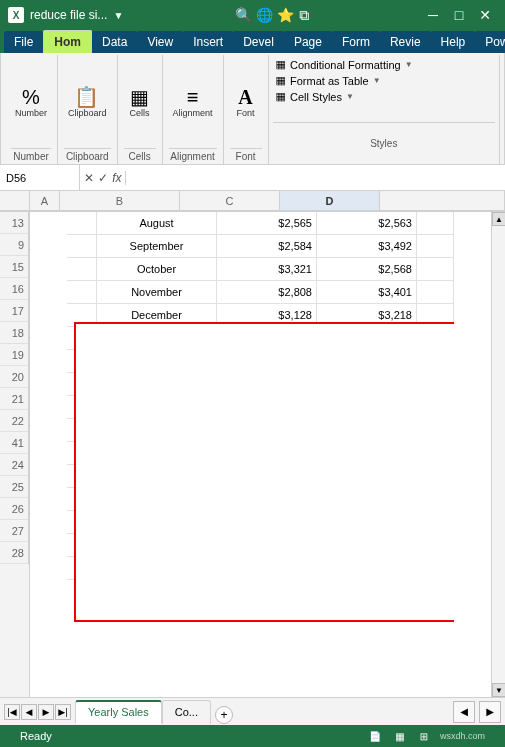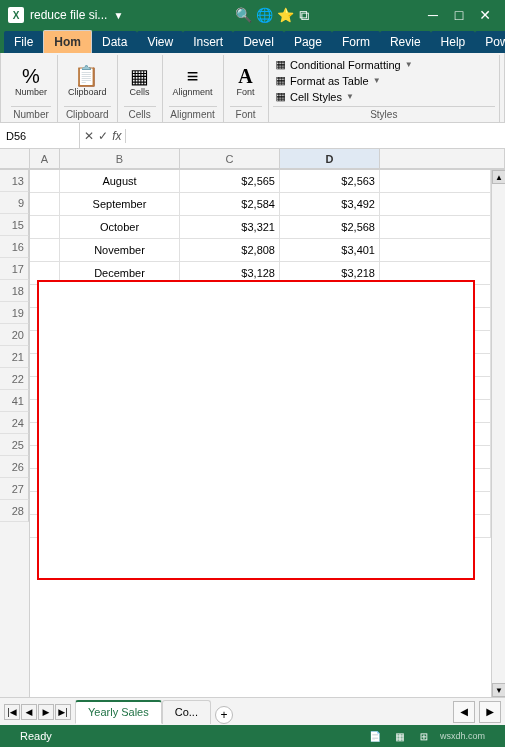--- a/index.html
+++ b/index.html
@@ -254,24 +254,24 @@
       padding: 1px 3px;
       border-radius: 2px;
       cursor: pointer;
       font-size: 11px;
     }
     .dropdown-arrow { font-size: 8px; color: #666; }
     .styles-panel-name {
       font-size: 10px;
       color: #555;
       text-align: center;
-      padding: 2px 0;
+      padding: 15px 0;
       border-top: 1px solid #d0d0d0;
       width: 100%;
-      margin-top: 2px;
+      margin-top: 18px;
     }
 
     .sheet-bottom {
       display: flex;
       align-items: center;
       height: 28px;
       background: #f3f3f3;
       border-top: 1px solid #d0d0d0;
     }
     .tab-nav-area { display: flex; align-items: center; gap: 1px; padding: 0 4px; }
@@ -310,21 +310,21 @@
     </div>
     <div class="title-bar-controls">
       <button>─</button>
       <button>□</button>
       <button class="close">✕</button>
     </div>
   </div>
 
   <div style="background:#217346;display:flex;align-items:flex-end;padding:0 4px;">
     <div class="ribbon-tab">File</div>
-    <div class="ribbon-tab active" style="background:#fdba74;color:#333;border:1px solid #d0d0d0;border-bottom:none;border-radius:2px 2px 0 0;font-weight:bold;">Hom</div>
+    <div class="ribbon-tab active" style="background:#bef264;color:#333;border:1px solid #d0d0d0;border-bottom:none;border-radius:2px 2px 0 0;font-weight:bold;">Hom</div>
     <div class="ribbon-tab">Data</div>
     <div class="ribbon-tab">View</div>
     <div class="ribbon-tab">Insert</div>
     <div class="ribbon-tab">Devel</div>
     <div class="ribbon-tab">Page</div>
     <div class="ribbon-tab">Form</div>
     <div class="ribbon-tab">Revie</div>
     <div class="ribbon-tab">Help</div>
     <div class="ribbon-tab">Powe</div>
     <div style="flex:1;"></div>
@@ -424,21 +424,21 @@
 
     <div style="display:flex;background:#f3f3f3;border-bottom:1px solid #d0d0d0;">
       <div style="width:30px;min-width:30px;border-right:1px solid #d0d0d0;border-bottom:1px solid #d0d0d0;"></div>
       <div class="col-header" style="width:30px;">A</div>
       <div class="col-header" style="width:120px;">B</div>
       <div class="col-header" style="width:100px;">C</div>
       <div class="col-header active" style="width:100px;">D</div>
       <div style="flex:1;border-right:1px solid #d0d0d0;border-bottom:1px solid #d0d0d0;background:#f3f3f3;"></div>
     </div>
 
-    <div style="display:flex;flex:1;overflow:hidden;">
+    <div style="display:flex;flex:1;overflow:hidden;gap:37px;">
 
       <div style="display:flex;flex-direction:column;background:#f3f3f3;border-right:1px solid #d0d0d0;min-width:30px;">
         <div class="row-header">13</div>
         <div class="row-header">9</div>
         <div class="row-header">15</div>
         <div class="row-header">16</div>
         <div class="row-header">17</div>
         <div class="row-header">18</div>
         <div class="row-header">19</div>
         <div class="row-header">20</div>

